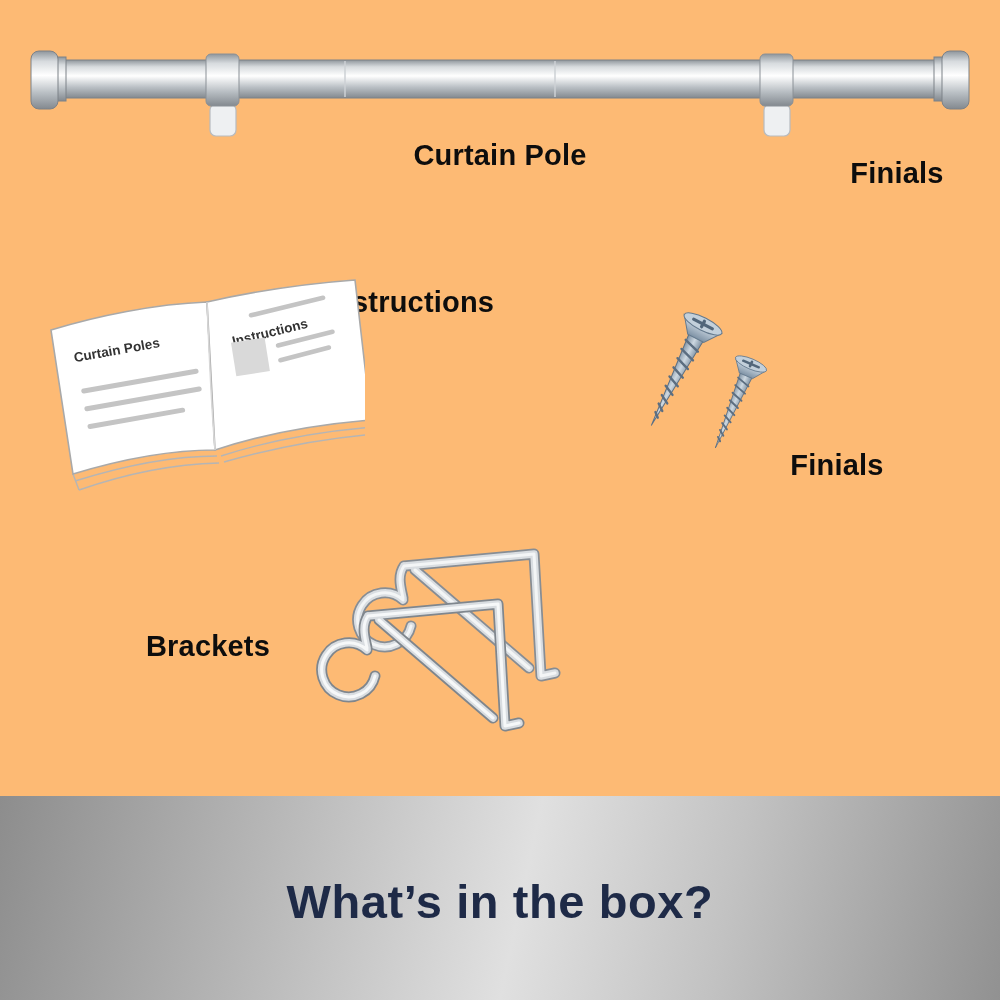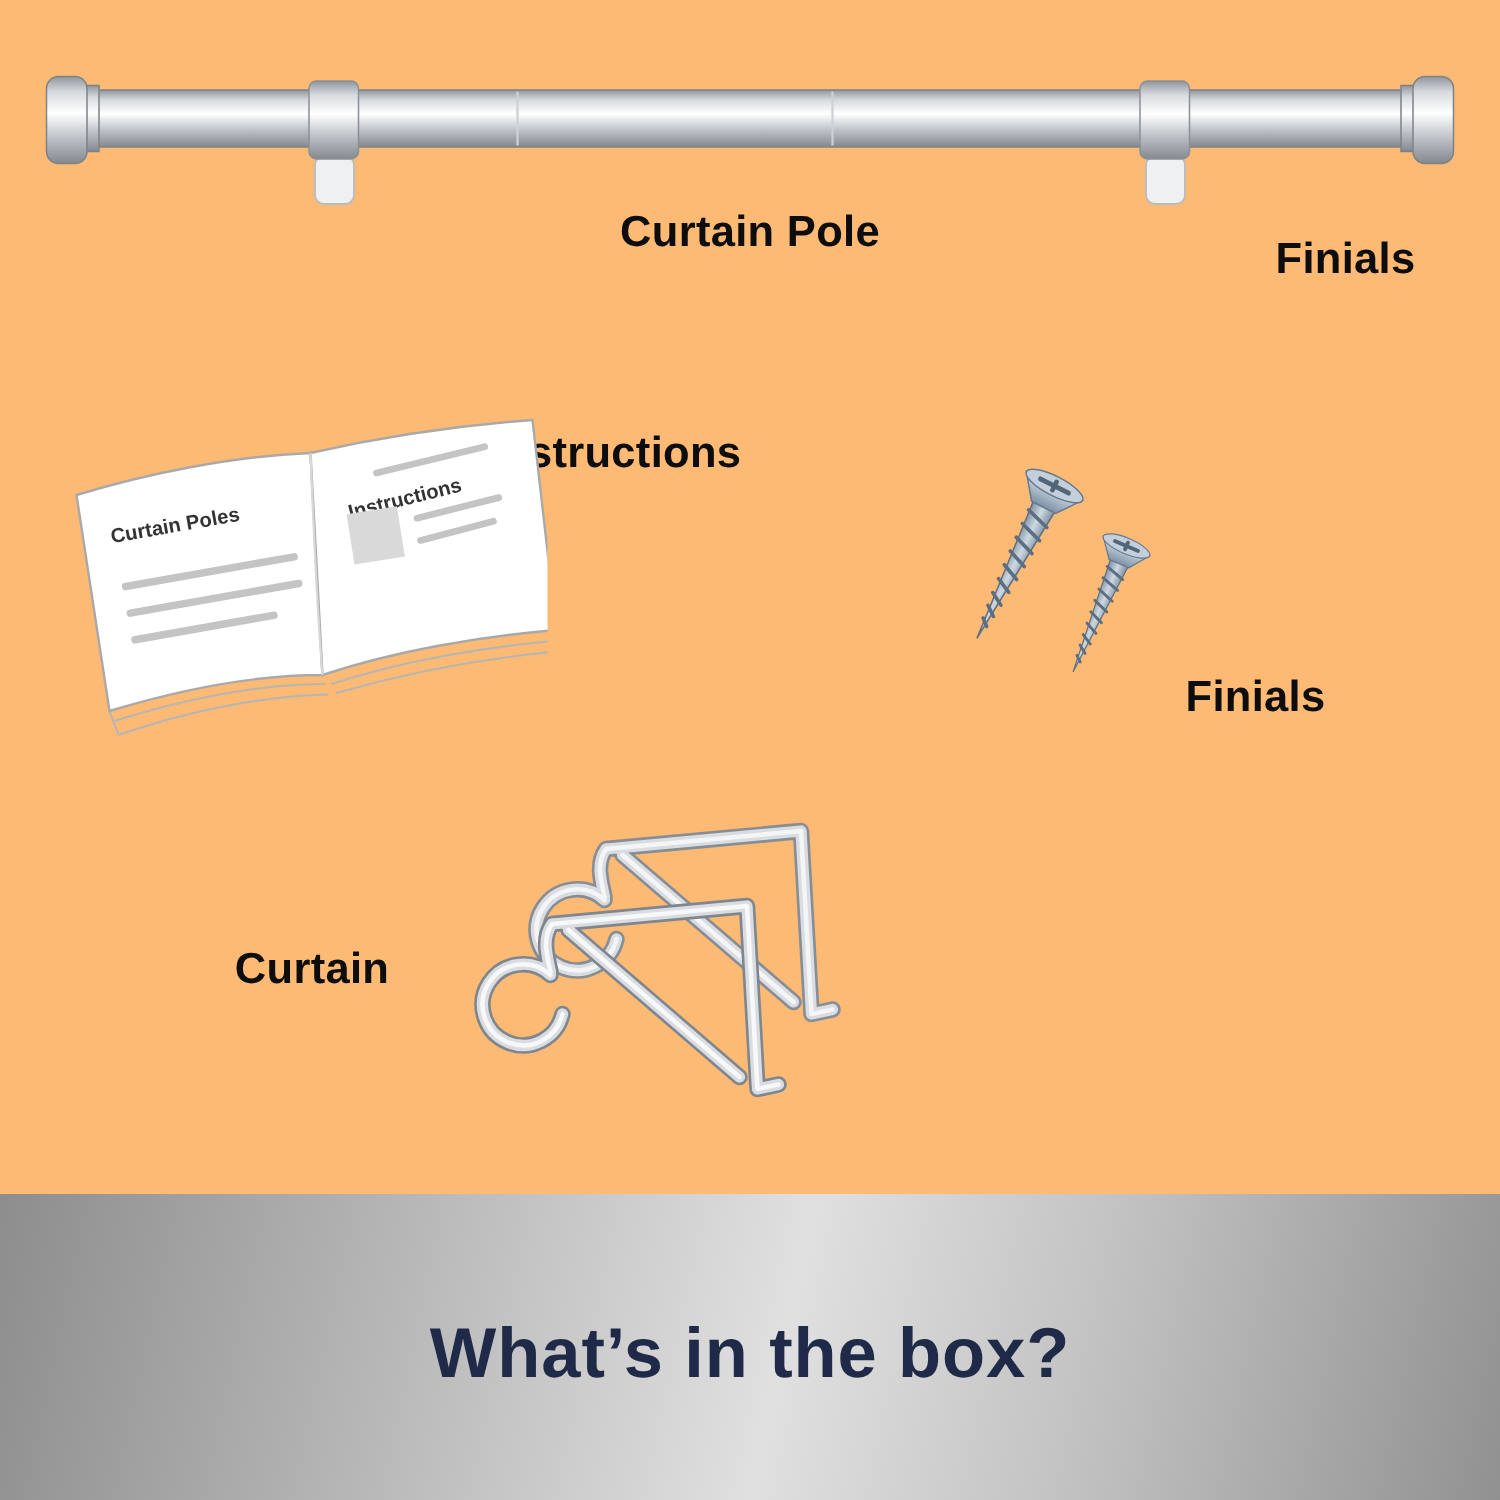--- a/index.html
+++ b/index.html
@@ -71,21 +71,21 @@
         <rect x="734" y="56" width="26" height="32" rx="6" fill="#eef0f2" stroke="#b7bbc0" stroke-width="1.2"></rect>
         <rect x="730" y="6" width="33" height="52" rx="5" fill="url(#gMetal)" stroke="#8a9096" stroke-width="1"></rect>
       </g>
     </svg>
   </div>
 
   <div class="label label-curtain-pole">Curtain Pole</div>
   <div class="label label-finials">Finials</div>
   <div class="label label-instructions">Instructions</div>
   <div class="label label-screws">Finials</div>
-  <div class="label label-brackets">Curtain</div>
+  <div class="label label-brackets">Brackets</div>
 
   <div class="illus book-wrap">
     <svg width="330" height="255" viewBox="0 0 330 255">
 
       <g stroke="#b5b5b5" stroke-width="1.4" fill="none">
         <path d="M40,219 C88,204 138,194 182,194"></path>
         <path d="M44,228 C90,212 140,202 184,201"></path>
         <path d="M338,165 C288,169 232,179 186,194"></path>
         <path d="M341,172 C292,176 238,186 189,200"></path>
         <line x1="38" y1="212" x2="44" y2="228"></line>

